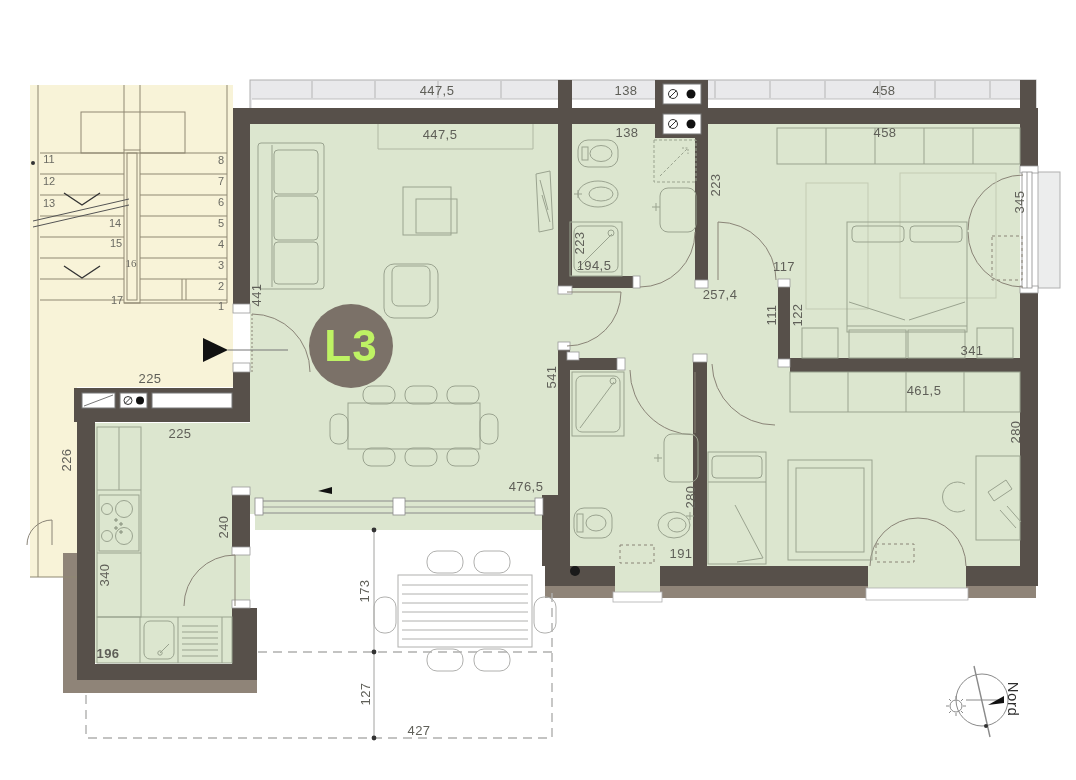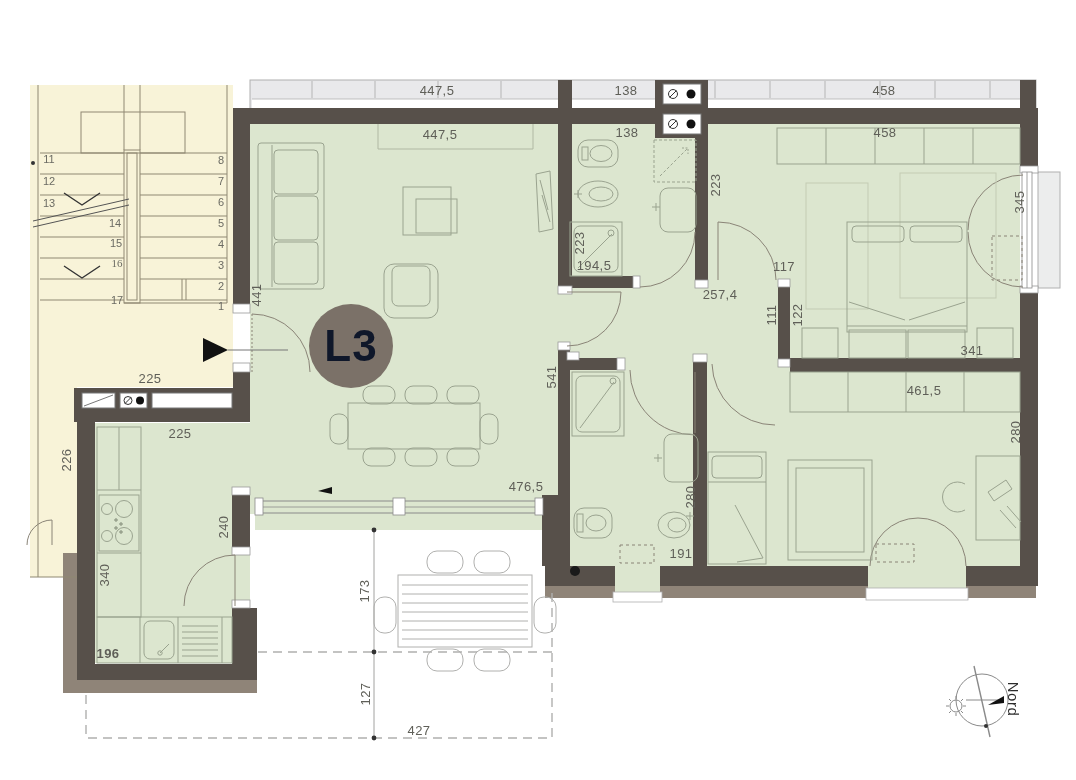--- a/index.html
+++ b/index.html
@@ -6,21 +6,21 @@
   #plan{position:relative;width:1076px;height:780px;background:#fff;overflow:hidden;
         font-family:"Liberation Sans",sans-serif;}
   #plan svg{position:absolute;left:0;top:0;}
   #labels{position:absolute;left:0;top:0;width:100%;height:100%;pointer-events:none;}
   .lbl{position:absolute;font-size:13px;color:#5f5f58;letter-spacing:.4px;white-space:nowrap;
        transform:translate(-50%,-50%);}
   .lbl.rot{transform:translate(-50%,-50%) rotate(-90deg);}
   .stair-num{position:absolute;font-size:11px;color:#6b6b63;white-space:nowrap;
        transform:translate(-50%,-50%);}
   .l3-badge{position:absolute;left:309px;top:304px;width:84px;height:84px;border-radius:50%;
-       background:#7b7168;color:#0f172a;display:flex;align-items:center;justify-content:center;
+       background:#7b7168;color:#bef264;display:flex;align-items:center;justify-content:center;
        font-size:44px;font-weight:bold;letter-spacing:1px;}
   .nord{position:absolute;left:1013px;top:699px;font-size:15px;color:#2b2b2b;
        transform:translate(-50%,-50%) rotate(90deg);letter-spacing:.5px;}
 </style>
 </head>
 <body>
 
 <div id="plan">
 <svg width="1076" height="780" viewBox="0 0 1076 780">
 
@@ -421,21 +421,21 @@
       <span class="lbl rot" style="left: 223px; top: 527px;">240</span>
       <span class="lbl" style="left: 108px; top: 653px; font-weight: bold;">196</span>
       <span class="lbl rot" style="left: 364px; top: 591px;">173</span>
       <span class="lbl rot" style="left: 365px; top: 694px;">127</span>
       <span class="lbl" style="left: 419px; top: 730px;">427</span>
       <span class="stair-num" style="left: 49px; top: 159px;">11</span>
       <span class="stair-num" style="left: 49px; top: 181px;">12</span>
       <span class="stair-num" style="left: 49px; top: 203px;">13</span>
       <span class="stair-num" style="left: 115px; top: 223px;">14</span>
       <span class="stair-num" style="left: 116px; top: 243px;">15</span>
-      <span class="stair-num" style="left: 117px; top: 263px; font-family: Liberation Serif, serif;">16</span>
+      <span class="stair-num" style="left: 131px; top: 263px; font-family: Liberation Serif, serif;">16</span>
       <span class="stair-num" style="left: 117px; top: 300px;">17</span>
       <span class="stair-num" style="left: 221px; top: 160px;">8</span>
       <span class="stair-num" style="left: 221px; top: 181px;">7</span>
       <span class="stair-num" style="left: 221px; top: 202px;">6</span>
       <span class="stair-num" style="left: 221px; top: 223px;">5</span>
       <span class="stair-num" style="left: 221px; top: 244px;">4</span>
       <span class="stair-num" style="left: 221px; top: 265px;">3</span>
       <span class="stair-num" style="left: 221px; top: 286px;">2</span>
       <span class="stair-num" style="left: 221px; top: 306px;">1</span>
     </div>

